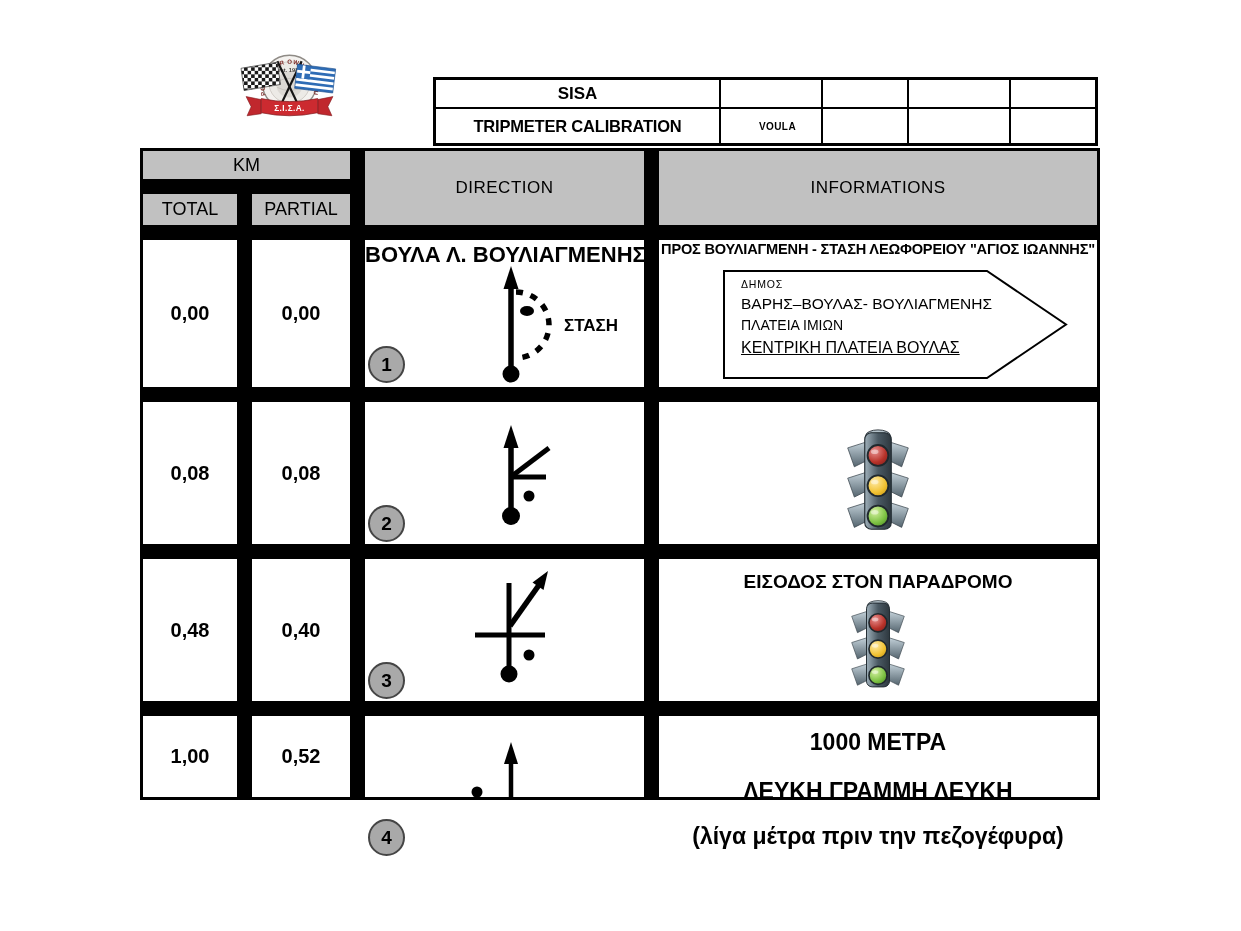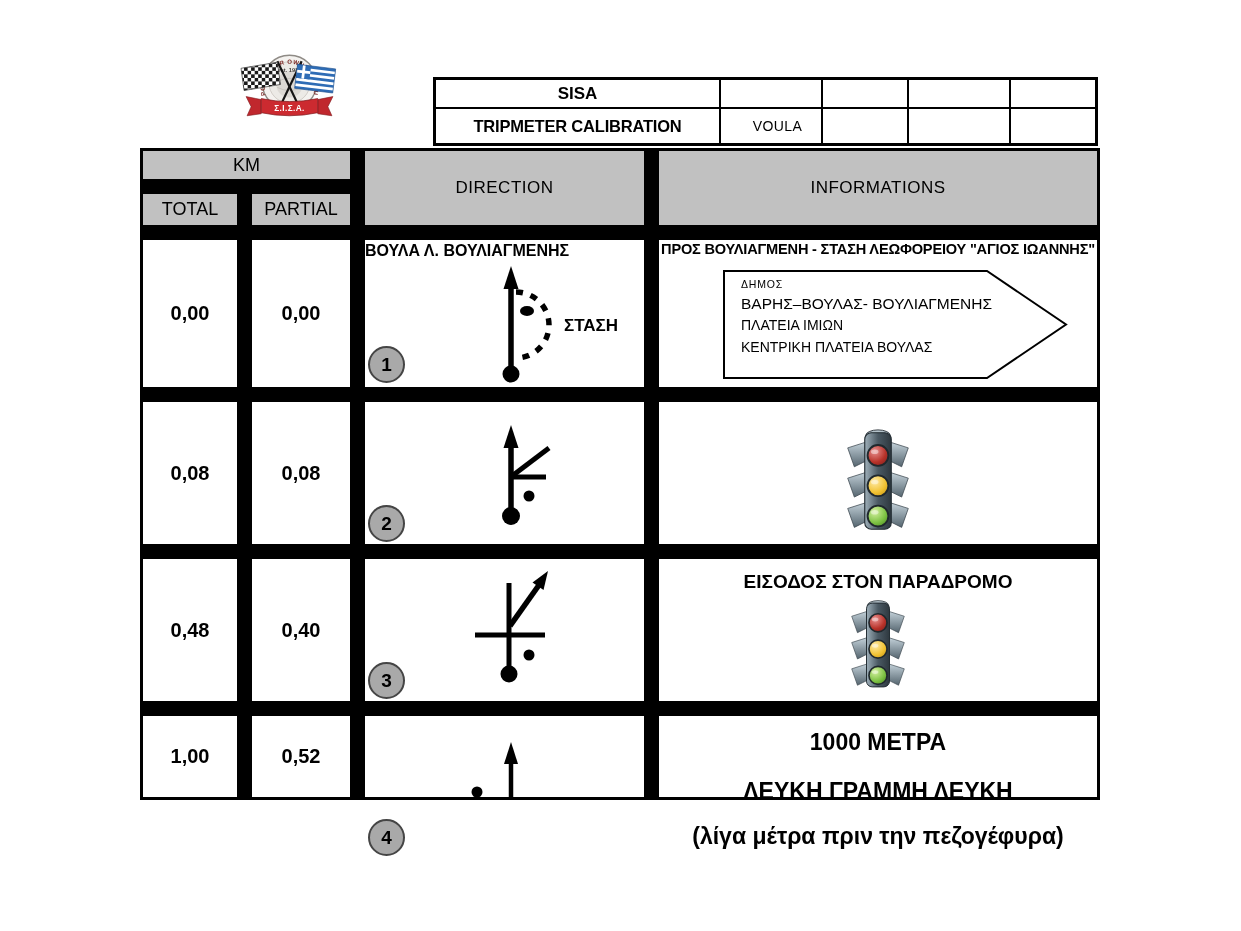--- a/index.html
+++ b/index.html
@@ -9,53 +9,53 @@
   
   .logo{position:absolute;left:237px;top:53px;width:105px;height:73px;}
 
   
   .tt{position:absolute;left:433px;top:77px;width:665px;height:69px;
       display:grid;grid-template-columns:283px 100px 84px 100px 1fr;
       grid-template-rows:27px 1fr;gap:2px;padding:3px;background:#000;box-sizing:border-box;}
   .tt .cell{background:#fff;display:flex;align-items:center;justify-content:center;}
   .tt .club{font-weight:bold;font-size:17px;}
   .tt .event{font-weight:bold;font-size:16.5px;letter-spacing:-0.2px;}
-  .tt .loc{font-weight:normal;font-size:14px;letter-spacing:0.4px;padding-left:13px;}
+  .tt .loc{font-weight:bold;font-size:10px;letter-spacing:0.4px;padding-left:13px;}
 
   
   .rb{position:absolute;left:140px;top:148px;width:960px;height:652px;
       display:grid;grid-template-columns:94px 98px 279px 1fr;
       grid-template-rows:28px 31px 147px 142px 142px 1fr;
       gap:15px;padding:3px;background:#000;box-sizing:border-box;}
   .rb .cell{background:#fff;position:relative;}
   .rb .hcell{background:#c1c1c1;display:flex;align-items:center;justify-content:center;font-size:18px;}
   .rb .hbig{font-size:17px;letter-spacing:0.5px;}
   .km-h{grid-column:1/3;grid-row:1;}
   .tot-h{grid-column:1;grid-row:2;}
   .par-h{grid-column:2;grid-row:2;}
   .dir-h{grid-column:3;grid-row:1/3;}
   .inf-h{grid-column:4;grid-row:1/3;}
   .kmval{display:flex;align-items:center;justify-content:center;font-weight:bold;font-size:20px;}
 
   .badge{position:absolute;left:3px;top:103px;width:37px;height:37px;border-radius:50%;
          background:#a9a9a9;border:2px solid #454545;box-sizing:border-box;
          display:flex;align-items:center;justify-content:center;font-weight:bold;font-size:19px;}
   .tulip{position:absolute;inset:0;width:100%;height:100%;}
-  .dir-title{position:absolute;top:2px;left:0;width:100%;text-align:left;
-             font-weight:bold;font-size:16px;white-space:nowrap;}
+  .dir-title{position:absolute;top:2px;left:0;width:100%;text-align:right;
+             font-weight:bold;font-size:22px;white-space:nowrap;}
 
   .info-title-1{position:absolute;top:1px;left:0;width:100%;text-align:center;
                 font-weight:bold;font-size:14.6px;letter-spacing:-0.2px;white-space:nowrap;}
   .sign{position:absolute;left:64px;top:30px;width:345px;height:109px;}
   .sign svg{position:absolute;inset:0;}
   .sign-text{position:absolute;left:18px;top:9px;line-height:1;}
   .sg1{font-size:10.5px;letter-spacing:0.8px;}
   .sg2{font-size:15.5px;margin-top:6px;}
   .sg3{font-size:14px;margin-top:7px;}
-  .sg4{font-size:14px;margin-top:8px;}
+  .sg4{font-size:16px;margin-top:8px;text-decoration:underline;}
 
   .tl-r2{position:absolute;left:50%;transform:translateX(-50%);top:26px;}
   .info-title-3{position:absolute;top:12px;left:0;width:100%;text-align:center;
                 font-weight:bold;font-size:19px;}
   .tl-r3{position:absolute;left:50%;transform:translateX(-50%);top:40px;}
   .il{position:absolute;left:0;width:100%;text-align:center;font-weight:bold;font-size:23px;}
   .il1{top:13px;} .il2{top:62px;} .il3{top:107px;}
 </style>
 </head>
 <body>

